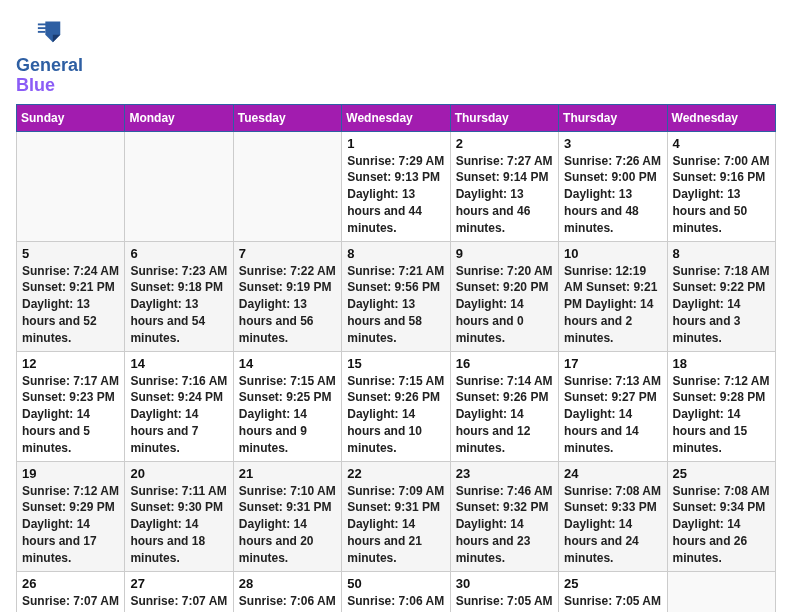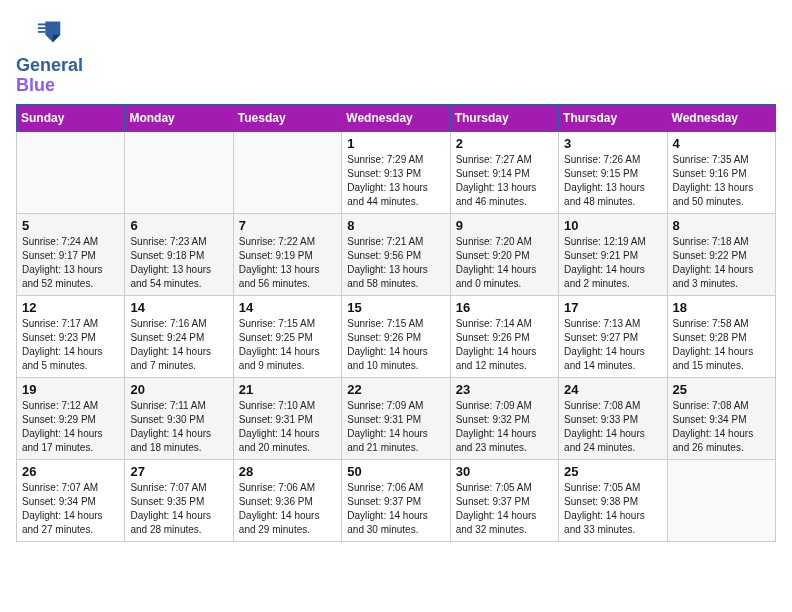--- a/index.html
+++ b/index.html
@@ -70,23 +70,24 @@
       min-height: 80px;
       height: 80px;
     }
     .day-num {
       font-size: 13px;
       font-weight: bold;
       color: #111;
       margin-bottom: 2px;
     }
     .day-info {
-      font-size: 10px;
+      font-size: 12px;
       color: #222;
       line-height: 1.4;
+      font-weight: bold;
     }
     tbody tr:nth-child(odd) td {
       background: #fff;
     }
     tbody tr:nth-child(even) td {
       background: #f5f5f5;
     }
     .empty {
       background: #f9f9f9 !important;
     }
@@ -136,35 +137,35 @@
         </td>
         <td>
           <div class="day-num">2</div>
           <div class="day-info">Sunrise: 7:27 AM
 Sunset: 9:14 PM
 Daylight: 13 hours and 46 minutes.</div>
         </td>
         <td>
           <div class="day-num">3</div>
           <div class="day-info">Sunrise: 7:26 AM
-Sunset: 9:15 PM
+Sunset: 9:00 PM
 Daylight: 13 hours and 48 minutes.</div>
         </td>
         <td>
           <div class="day-num">4</div>
-          <div class="day-info">Sunrise: 7:35 AM
+          <div class="day-info">Sunrise: 7:00 AM
 Sunset: 9:16 PM
 Daylight: 13 hours and 50 minutes.</div>
         </td>
       </tr>
       <tr>
         <td>
           <div class="day-num">5</div>
           <div class="day-info">Sunrise: 7:24 AM
-Sunset: 9:17 PM
+Sunset: 9:21 PM
 Daylight: 13 hours and 52 minutes.</div>
         </td>
         <td>
           <div class="day-num">6</div>
           <div class="day-info">Sunrise: 7:23 AM
 Sunset: 9:18 PM
 Daylight: 13 hours and 54 minutes.</div>
         </td>
         <td>
           <div class="day-num">7</div>
@@ -229,21 +230,21 @@
 Daylight: 14 hours and 12 minutes.</div>
         </td>
         <td>
           <div class="day-num">17</div>
           <div class="day-info">Sunrise: 7:13 AM
 Sunset: 9:27 PM
 Daylight: 14 hours and 14 minutes.</div>
         </td>
         <td>
           <div class="day-num">18</div>
-          <div class="day-info">Sunrise: 7:58 AM
+          <div class="day-info">Sunrise: 7:12 AM
 Sunset: 9:28 PM
 Daylight: 14 hours and 15 minutes.</div>
         </td>
       </tr>
       <tr>
         <td>
           <div class="day-num">19</div>
           <div class="day-info">Sunrise: 7:12 AM
 Sunset: 9:29 PM
 Daylight: 14 hours and 17 minutes.</div>
@@ -261,21 +262,21 @@
 Daylight: 14 hours and 20 minutes.</div>
         </td>
         <td>
           <div class="day-num">22</div>
           <div class="day-info">Sunrise: 7:09 AM
 Sunset: 9:31 PM
 Daylight: 14 hours and 21 minutes.</div>
         </td>
         <td>
           <div class="day-num">23</div>
-          <div class="day-info">Sunrise: 7:09 AM
+          <div class="day-info">Sunrise: 7:46 AM
 Sunset: 9:32 PM
 Daylight: 14 hours and 23 minutes.</div>
         </td>
         <td>
           <div class="day-num">24</div>
           <div class="day-info">Sunrise: 7:08 AM
 Sunset: 9:33 PM
 Daylight: 14 hours and 24 minutes.</div>
         </td>
         <td>

